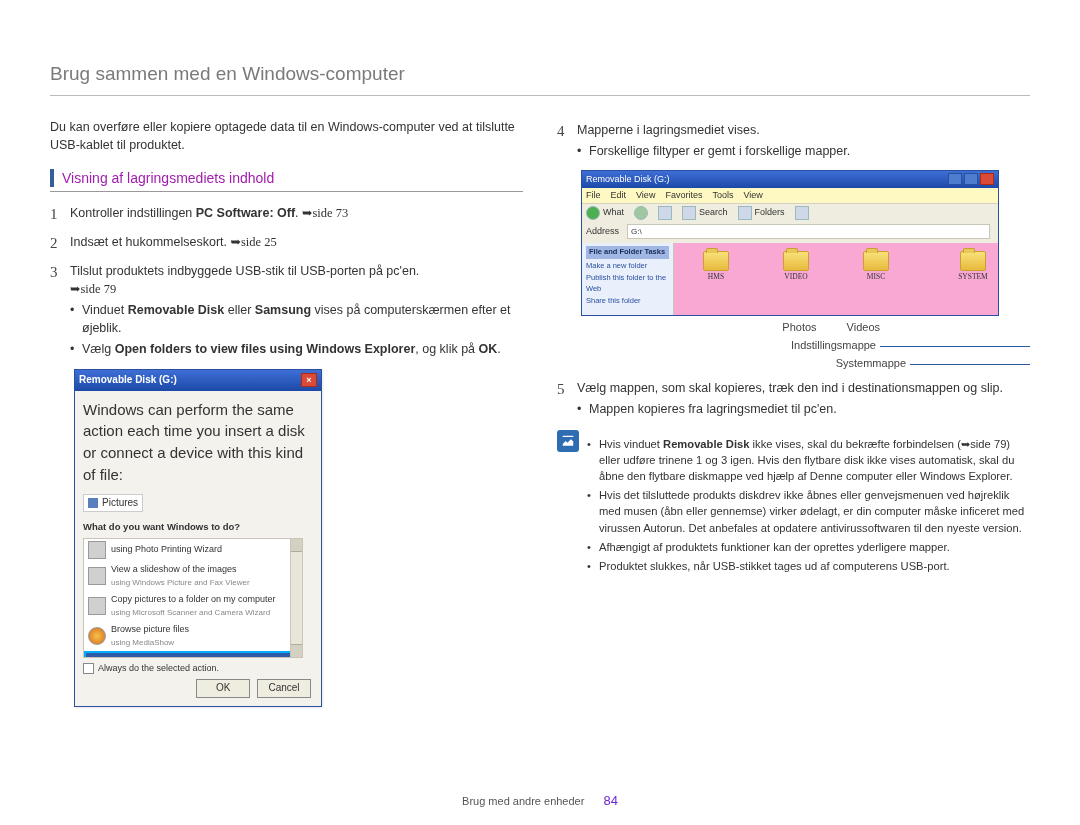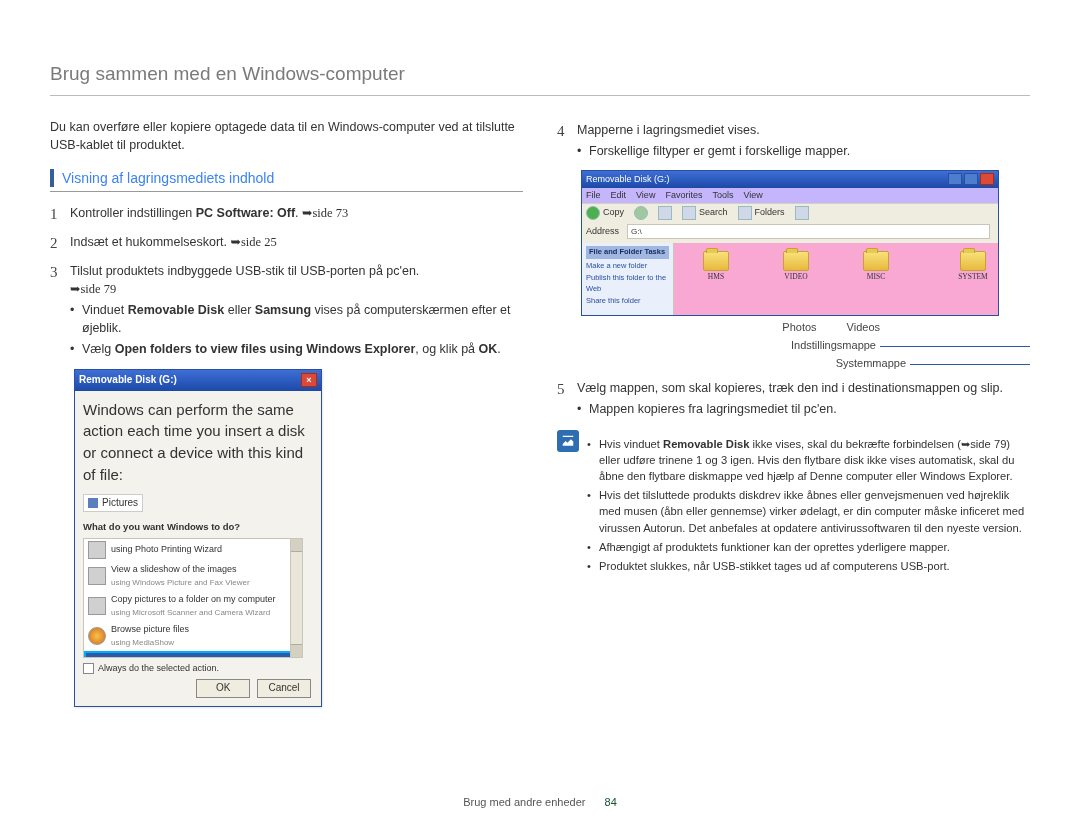--- a/index.html
+++ b/index.html
@@ -41,21 +41,21 @@
       padding-bottom: 3px;
       display: flex;
       align-items: center;
     }
     .sub-bar {
       width: 4px;
       height: 18px;
       background: #355f9a;
       margin-right: 8px;
     }
-    .sub-title { font-size: 14px; color: #3b82f6; }
+    .sub-title { font-size: 14px; color: #a21caf; }
     .step { display: flex; margin: 7px 0; }
     .step-num {
       width: 20px;
       flex-shrink: 0;
       font-family: Georgia, 'Times New Roman', serif;
       font-size: 15px;
       color: #444;
     }
     .step-body { flex: 1; }
     .step-body b { font-weight: bold; }
@@ -118,21 +118,21 @@
 
     
     .explorer {
       width: 418px;
       border: 1px solid #2a4fa0;
       margin: 2px 0 4px 24px;
       font-size: 9px;
       background: #fff;
     }
     .exp-title { background: linear-gradient(#3e6fd6, #1c49a8); color: #fff; padding: 2px 4px; display: flex; justify-content: space-between; }
-    .exp-menu { background: #c4b5fd; padding: 1px 4px; display: flex; gap: 10px; font-size: 9px; color: #333; }
+    .exp-menu { background: #fef9c3; padding: 1px 4px; display: flex; gap: 10px; font-size: 9px; color: #333; }
     .exp-tool { background: #efece0; padding: 2px 4px; display: flex; gap: 10px; border-top: 1px solid #d4d0c2; }
     .tool-ico { width: 14px; height: 14px; background: #cfd8e8; border: 1px solid #9bb; }
     .exp-addr { background: #fff; border: 1px solid #c9c5b8; margin: 2px 4px; padding: 1px 3px; font-size: 8px; }
     .exp-body { display: flex; height: 72px; }
     .exp-side { width: 92px; background: #eaf0fb; border-right: 1px solid #c9c5b8; padding: 3px 4px; font-size: 7.5px; color: #2a4fa0; }
     .exp-side .shead { background: #9fb7e2; color: #1a2a55; font-weight: bold; padding: 1px 3px; margin-bottom: 2px; font-size: 7.5px;}
     .exp-side .sitem { color: #2a4fa0; margin: 1px 0; }
     .exp-files { flex: 1; position: relative; background: #f9a8d4; font-family: Liberation Serif, serif; }
     .fitem { position: absolute; text-align: center; width: 60px; }
     .folder-ic { width: 26px; height: 20px; margin: 0 auto 1px auto; background: linear-gradient(#f8e27a, #e7b93e); border: 1px solid #caa12a; border-radius: 2px; position: relative; }
@@ -152,21 +152,21 @@
     .note-list li { margin-bottom: 2.5px; }
 
     .footer {
       position: absolute;
       bottom: 14px;
       left: 0; right: 0;
       text-align: center;
       font-size: 11px;
       color: #555;
     }
-    .footer .pg { font-size: 11px; color: #14532d; margin-left: 16px; }
+    .footer .pg { font-size: 13px; color: #6d28d9; margin-left: 16px; }
   </style>
 </head>
 <body>
 
 <h1 class="page-title">Brug sammen med en Windows-computer</h1>
 
 <div class="columns">
 
   <div class="col">
     <p class="intro">Du kan overføre eller kopiere optagede data til en Windows-computer ved at tilslutte USB-kablet til produktet.</p>
@@ -277,21 +277,21 @@
         <span>File</span>
         <span>Edit</span>
         <span>View</span>
         <span>Favorites</span>
         <span>Tools</span>
         <span>View</span>
       </div>
       <div class="exp-tool">
         <span style="display:flex;align-items:center;gap:3px;">
             <span class="tool-ico" style="background:#4caf50;border-radius:50%;"></span>
-            <span>Copy</span>
+            <span>What</span>
           </span>
         <span class="tool-ico" style="background:#a0c8a0;border-radius:50%;"></span>
         <span class="tool-ico"></span>
         <span style="display:flex;align-items:center;gap:3px;">
             <span class="tool-ico"></span>
             <span>Search</span>
           </span>
         <span style="display:flex;align-items:center;gap:3px;">
             <span class="tool-ico"></span>
             <span>Folders</span>

